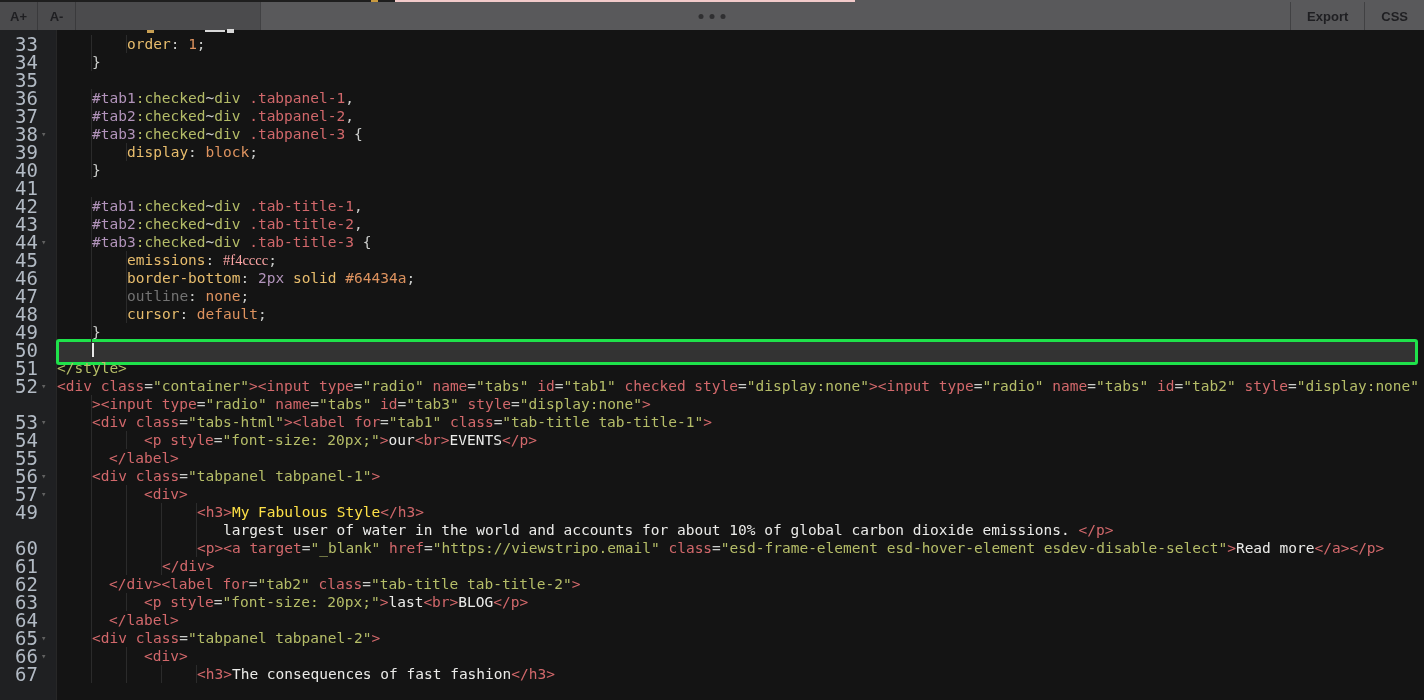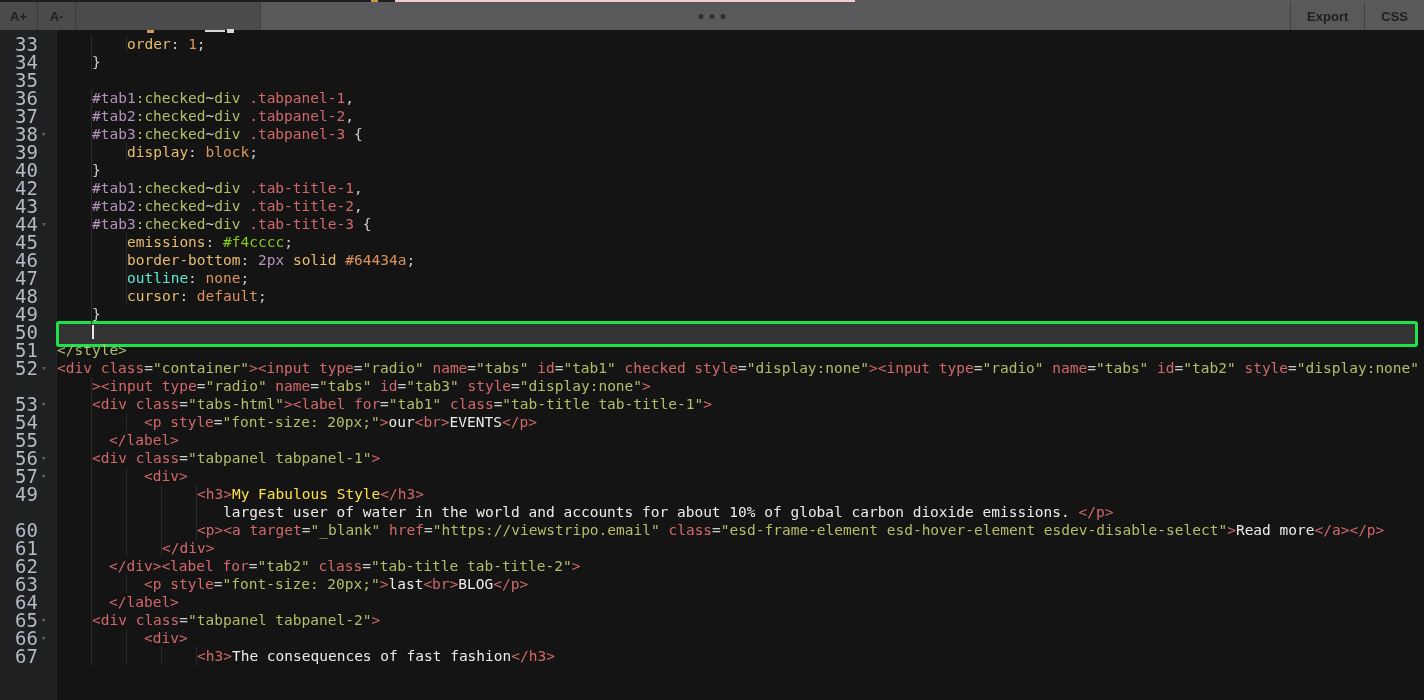--- a/index.html
+++ b/index.html
@@ -108,43 +108,47 @@
         </div>
         <div class="row">
           <span class="ln">39</span>
           <div class="code"><span class="ind" style="width: 70px;"></span><span style="color: rgb(232, 189, 109);">display</span><span style="color: rgb(203, 205, 203);">: </span><span style="color: rgb(222, 147, 95);">block</span><span style="color: rgb(203, 205, 203);">;</span></div>
         </div>
         <div class="row">
           <span class="ln">40</span>
           <div class="code"><span class="ind" style="width: 35px;"></span><span style="color: rgb(203, 205, 203);">}</span></div>
         </div>
         <div class="row">
+          <span class="ln">41</span>
+          <div class="code"><span class="ind" style="width: 0px;"></span></div>
+        </div>
+        <div class="row">
           <span class="ln">42</span>
           <div class="code"><span class="ind" style="width: 35px;"></span><span style="color: rgb(178, 148, 187);">#tab1</span><span style="color: rgb(181, 189, 104);">:checked</span><span style="color: rgb(203, 205, 203);">~</span><span style="color: rgb(181, 189, 104);">div</span><span style="color: rgb(203, 205, 203);"> </span><span style="color: rgb(210, 104, 107);">.tab-title-1</span><span style="color: rgb(203, 205, 203);">,</span></div>
         </div>
         <div class="row">
           <span class="ln">43</span>
           <div class="code"><span class="ind" style="width: 35px;"></span><span style="color: rgb(178, 148, 187);">#tab2</span><span style="color: rgb(181, 189, 104);">:checked</span><span style="color: rgb(203, 205, 203);">~</span><span style="color: rgb(181, 189, 104);">div</span><span style="color: rgb(203, 205, 203);"> </span><span style="color: rgb(210, 104, 107);">.tab-title-2</span><span style="color: rgb(203, 205, 203);">,</span></div>
         </div>
         <div class="row">
           <span class="ln">44</span>
           <span class="fold">▾</span>
           <div class="code"><span class="ind" style="width: 35px;"></span><span style="color: rgb(178, 148, 187);">#tab3</span><span style="color: rgb(181, 189, 104);">:checked</span><span style="color: rgb(203, 205, 203);">~</span><span style="color: rgb(181, 189, 104);">div</span><span style="color: rgb(203, 205, 203);"> </span><span style="color: rgb(210, 104, 107);">.tab-title-3</span><span style="color: rgb(203, 205, 203);"> {</span></div>
         </div>
         <div class="row">
           <span class="ln">45</span>
-          <div class="code"><span class="ind" style="width: 70px;"></span><span style="color: rgb(232, 189, 109);">emissions</span><span style="color: rgb(203, 205, 203);">: </span><span style="color: #84cc16;">#f4cccc</span><span style="color: rgb(203, 205, 203);">;</span></div>
+          <div class="code"><span class="ind" style="width: 70px;"></span><span style="color: rgb(232, 189, 109);">emissions</span><span style="color: rgb(203, 205, 203);">: </span><span style="color: #fca5a5; font-family: Liberation Serif, serif;">#f4cccc</span><span style="color: rgb(203, 205, 203);">;</span></div>
         </div>
         <div class="row">
           <span class="ln">46</span>
           <div class="code"><span class="ind" style="width: 70px;"></span><span style="color: rgb(232, 189, 109);">border-bottom</span><span style="color: rgb(203, 205, 203);">: </span><span style="color: rgb(178, 148, 187);">2px</span><span style="color: rgb(203, 205, 203);"> </span><span style="color: rgb(232, 189, 109);">solid</span><span style="color: rgb(203, 205, 203);"> </span><span style="color: rgb(222, 147, 95);">#64434a</span><span style="color: rgb(203, 205, 203);">;</span></div>
         </div>
         <div class="row">
           <span class="ln">47</span>
-          <div class="code"><span class="ind" style="width: 70px;"></span><span style="color: #5eead4; margin-top: 24px;">outline</span><span style="color: rgb(203, 205, 203);">: </span><span style="color: rgb(222, 147, 95);">none</span><span style="color: rgb(203, 205, 203);">;</span></div>
+          <div class="code"><span class="ind" style="width: 70px;"></span><span style="color: #737373; margin-top: 24px;">outline</span><span style="color: rgb(203, 205, 203);">: </span><span style="color: rgb(222, 147, 95);">none</span><span style="color: rgb(203, 205, 203);">;</span></div>
         </div>
         <div class="row">
           <span class="ln">48</span>
           <div class="code"><span class="ind" style="width: 70px;"></span><span style="color: rgb(232, 189, 109);">cursor</span><span style="color: rgb(203, 205, 203);">: </span><span style="color: rgb(222, 147, 95);">default</span><span style="color: rgb(203, 205, 203);">;</span></div>
         </div>
         <div class="row">
           <span class="ln">49</span>
           <div class="code"><span class="ind" style="width: 35px;"></span><span style="color: rgb(203, 205, 203);">}</span></div>
         </div>
         <div class="row">

